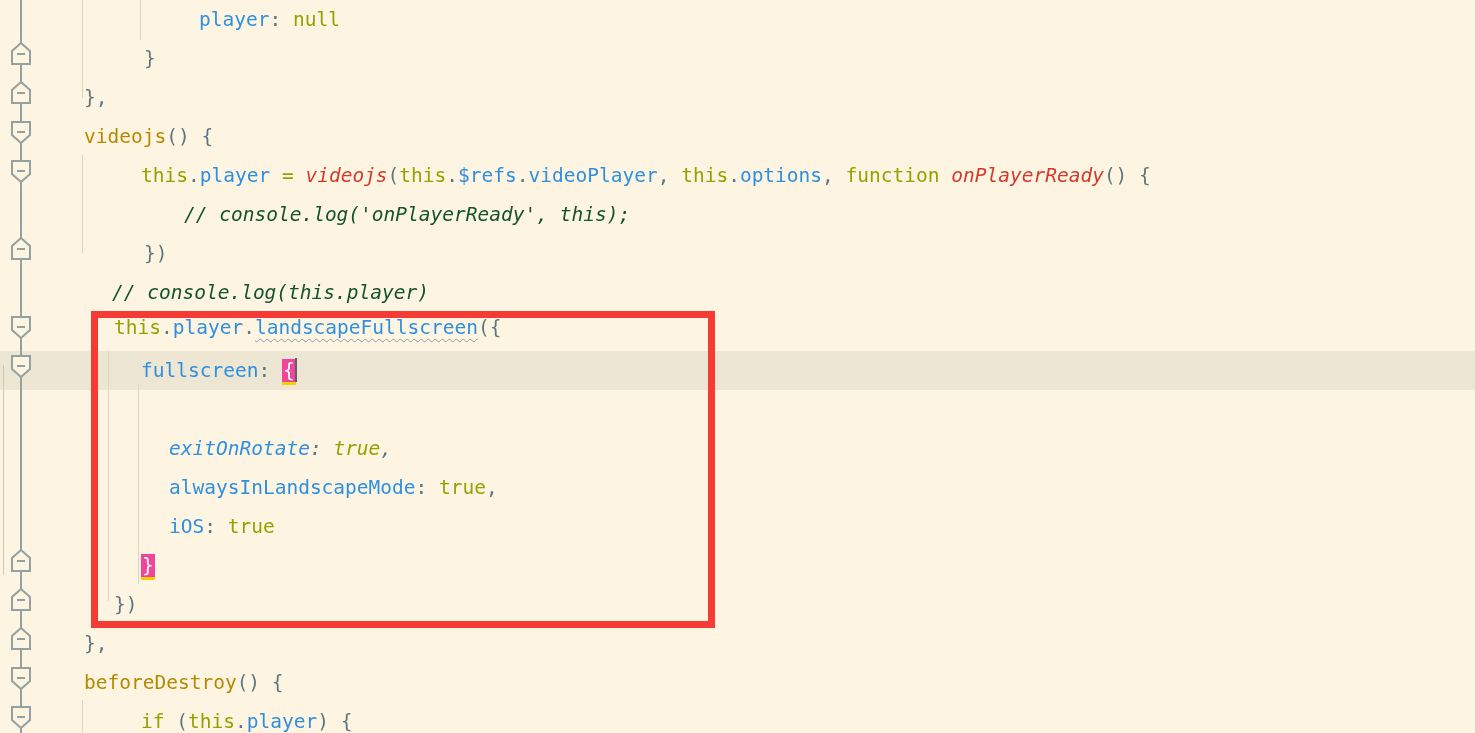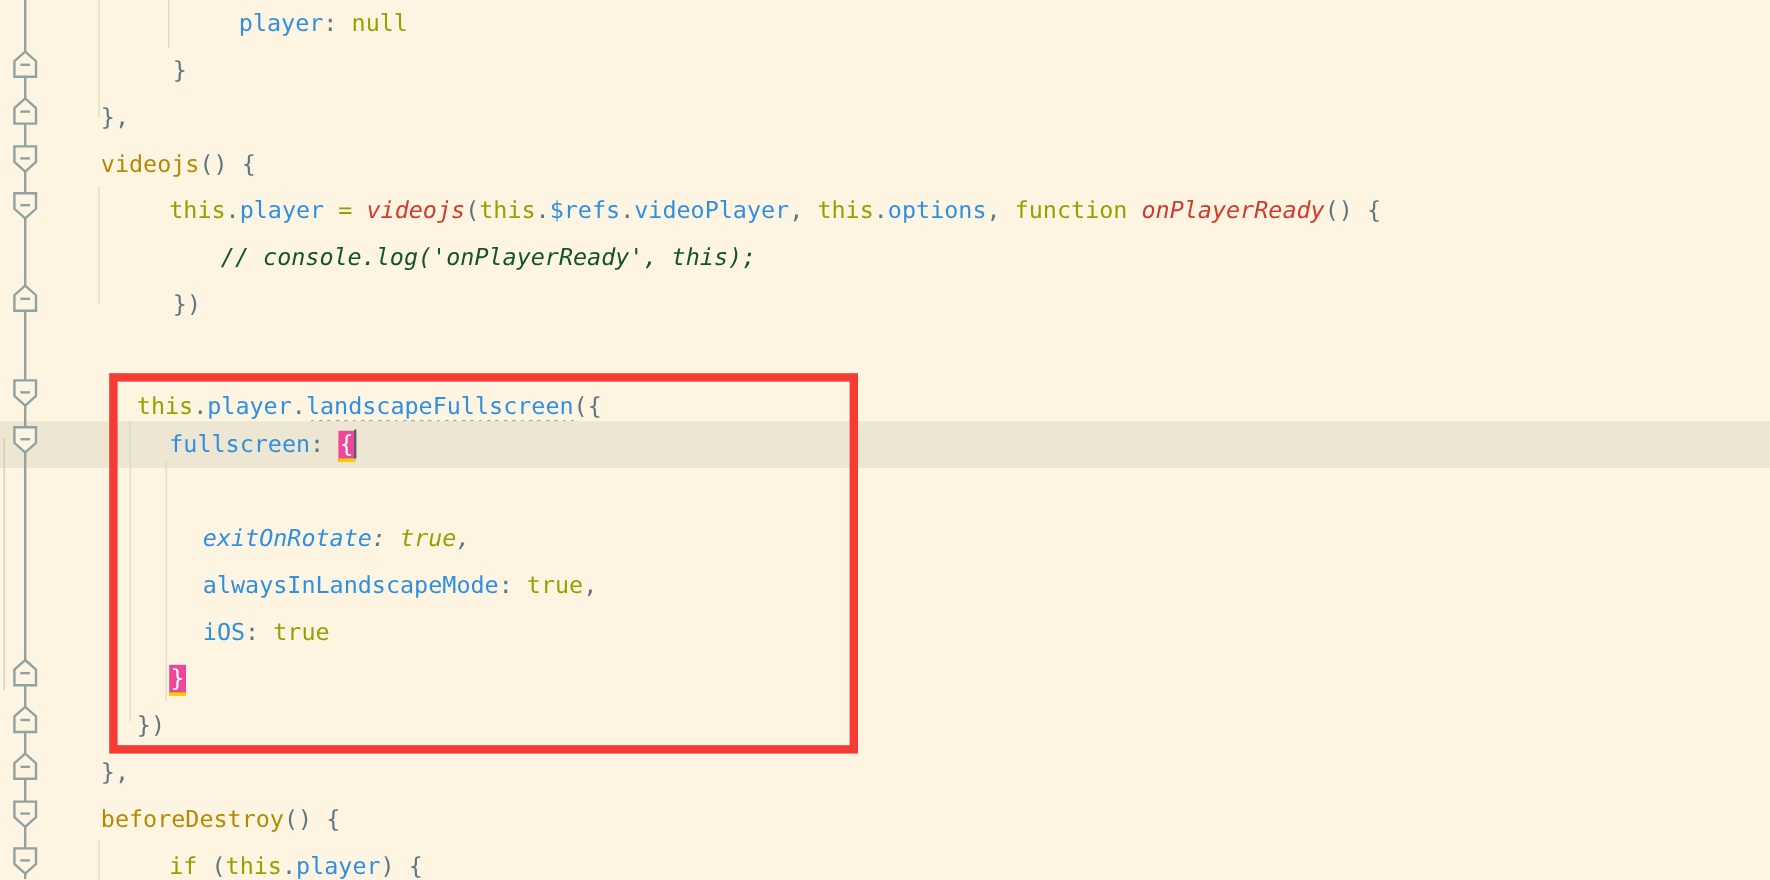--- a/index.html
+++ b/index.html
@@ -134,21 +134,22 @@
     </div>
 
   <div id="code">
       <div class="line" style="top: 0px;"><span class="txt" style="left: 199px;"><span class="t-prop">player</span><span class="t-pun">:</span> <span class="t-kw">null</span></span></div>
       <div class="line" style="top: 39px;"><span class="txt" style="left: 144px;"><span class="t-pun">}</span></span></div>
       <div class="line" style="top: 78px;"><span class="txt" style="left: 84px;"><span class="t-pun">},</span></span></div>
       <div class="line" style="top: 117px;"><span class="txt" style="left: 84px;"><span class="t-fn">videojs</span><span class="t-pun">() {</span></span></div>
       <div class="line" style="top: 156px;"><span class="txt" style="left: 141px;"><span class="t-kw">this</span><span class="t-pun">.</span><span class="t-prop">player</span> <span class="t-kw">=</span> <span class="t-red">videojs</span><span class="t-pun">(</span><span class="t-kw">this</span><span class="t-pun">.</span><span class="t-prop">$refs</span><span class="t-pun">.</span><span class="t-prop">videoPlayer</span><span class="t-pun">,</span> <span class="t-kw">this</span><span class="t-pun">.</span><span class="t-prop">options</span><span class="t-pun">,</span> <span class="t-kw">function</span> <span class="t-red">onPlayerReady</span><span class="t-pun">() {</span></span></div>
       <div class="line" style="top: 195px;"><span class="txt" style="left: 184px;"><span class="t-cmt">// console.log('onPlayerReady', this);</span></span></div>
       <div class="line" style="top: 234px;"><span class="txt" style="left: 144px;"><span class="t-pun">})</span></span></div>
-      <div class="line" style="top: 319px;"><span class="txt" style="left: 114px;"><span class="t-kw">this</span><span class="t-pun">.</span><span class="t-prop">player</span><span class="t-pun">.</span><span class="t-prop squiggle">landscapeFullscreen</span><span class="t-pun">({</span></span></div>
+      <div class="line" style="top: 273px;"><span class="txt" style="left: 112px;"><span class="t-cmt">// console.log(this.player)</span></span></div>
+      <div class="line" style="top: 308px;"><span class="txt" style="left: 114px;"><span class="t-kw">this</span><span class="t-pun">.</span><span class="t-prop">player</span><span class="t-pun">.</span><span class="t-prop squiggle">landscapeFullscreen</span><span class="t-pun">({</span></span></div>
       <div class="line current" style="top: 351px;"><span class="txt" style="left: 141px;"><span class="t-prop">fullscreen</span><span class="t-pun">:</span> <span class="brace-hl">{</span><span class="caret"></span></span></div>
       <div class="line" style="top: 429px;"><span class="txt" style="left: 169px; font-style: italic;"><span class="t-prop">exitOnRotate</span><span class="t-pun">:</span> <span class="t-kw">true</span><span class="t-pun">,</span></span></div>
       <div class="line" style="top: 468px;"><span class="txt" style="left: 169px; text-align: right;"><span class="t-prop">alwaysInLandscapeMode</span><span class="t-pun">:</span> <span class="t-kw">true</span><span class="t-pun">,</span></span></div>
       <div class="line" style="top: 507px;"><span class="txt" style="left: 169px;"><span class="t-prop">iOS</span><span class="t-pun">:</span> <span class="t-kw">true</span></span></div>
       <div class="line" style="top: 546px;"><span class="txt" style="left: 141px;"><span class="brace-hl">}</span></span></div>
       <div class="line" style="top: 585px;"><span class="txt" style="left: 114px;"><span class="t-pun">})</span></span></div>
       <div class="line" style="top: 624px;"><span class="txt" style="left: 84px;"><span class="t-pun">},</span></span></div>
       <div class="line" style="top: 663px;"><span class="txt" style="left: 84px;"><span class="t-fn">beforeDestroy</span><span class="t-pun">() {</span></span></div>
       <div class="line" style="top: 702px;"><span class="txt" style="left: 141px;"><span class="t-kw">if</span> <span class="t-pun">(</span><span class="t-kw">this</span><span class="t-pun">.</span><span class="t-prop">player</span><span class="t-pun">) {</span></span></div>
     </div>

